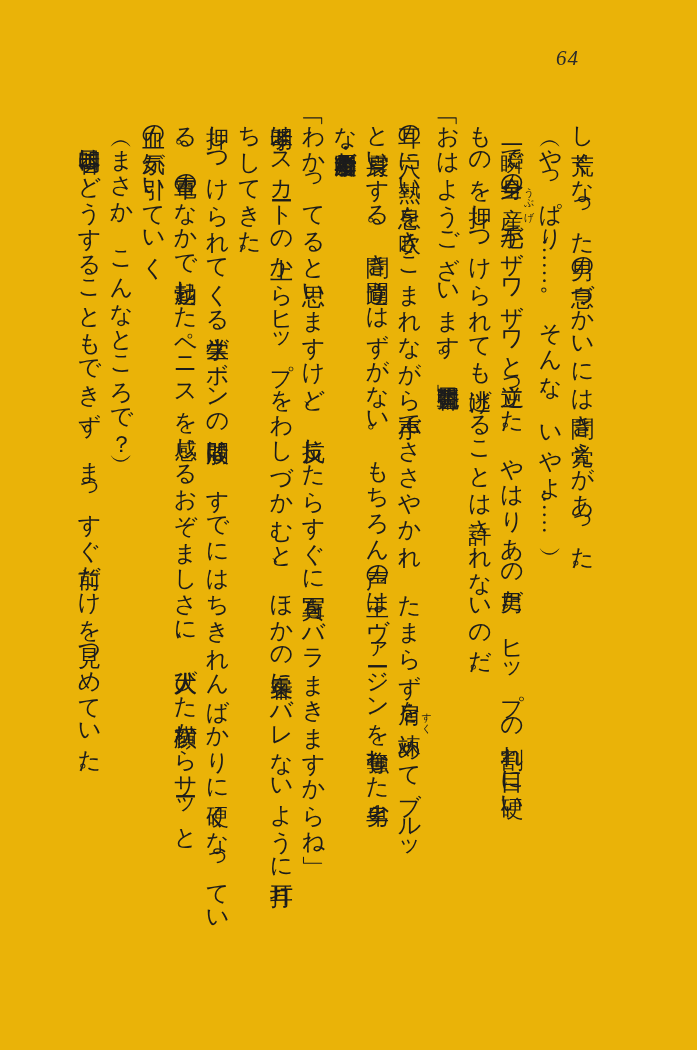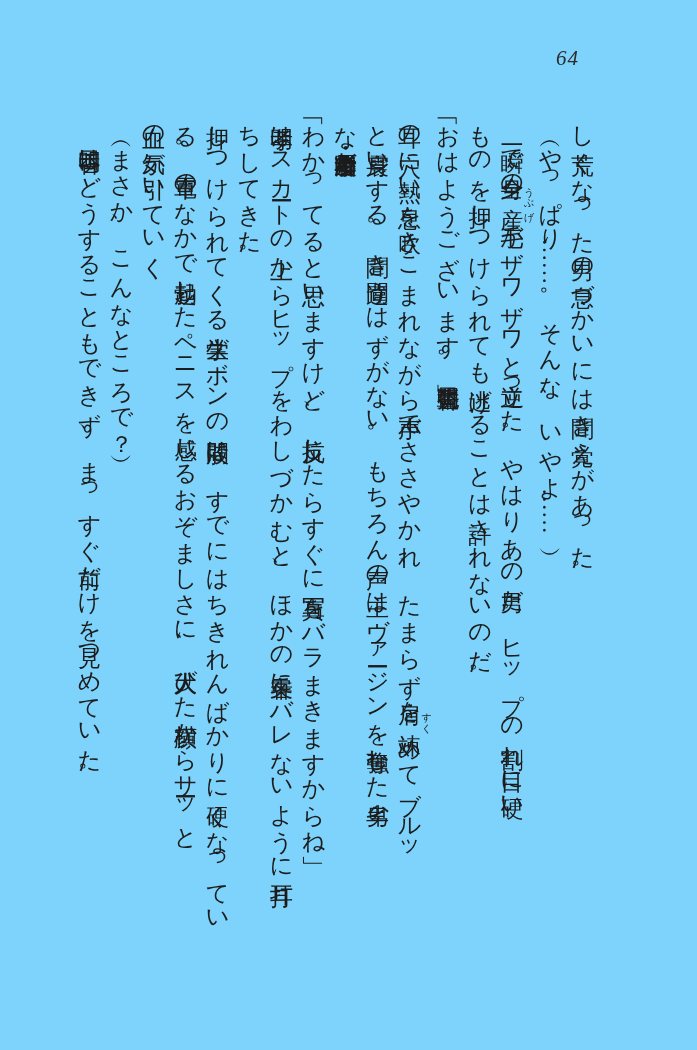--- a/index.html
+++ b/index.html
@@ -4,21 +4,21 @@
 <style>
   html, body {
     margin: 0;
     padding: 0;
     background: #e8e8e6;
   }
   .page {
     width: 697px;
     height: 1050px;
     position: relative;
-    background: #7dd3fc;
+    background: #eab308;
     overflow: hidden;
     font-family: "Liberation Serif", "DejaVu Serif", serif;
   }
   .pagenum {
     position: absolute;
     top: 46px;
     left: 556px;
     font-size: 21px;
     font-style: italic;
     color: #2b2b2b;

